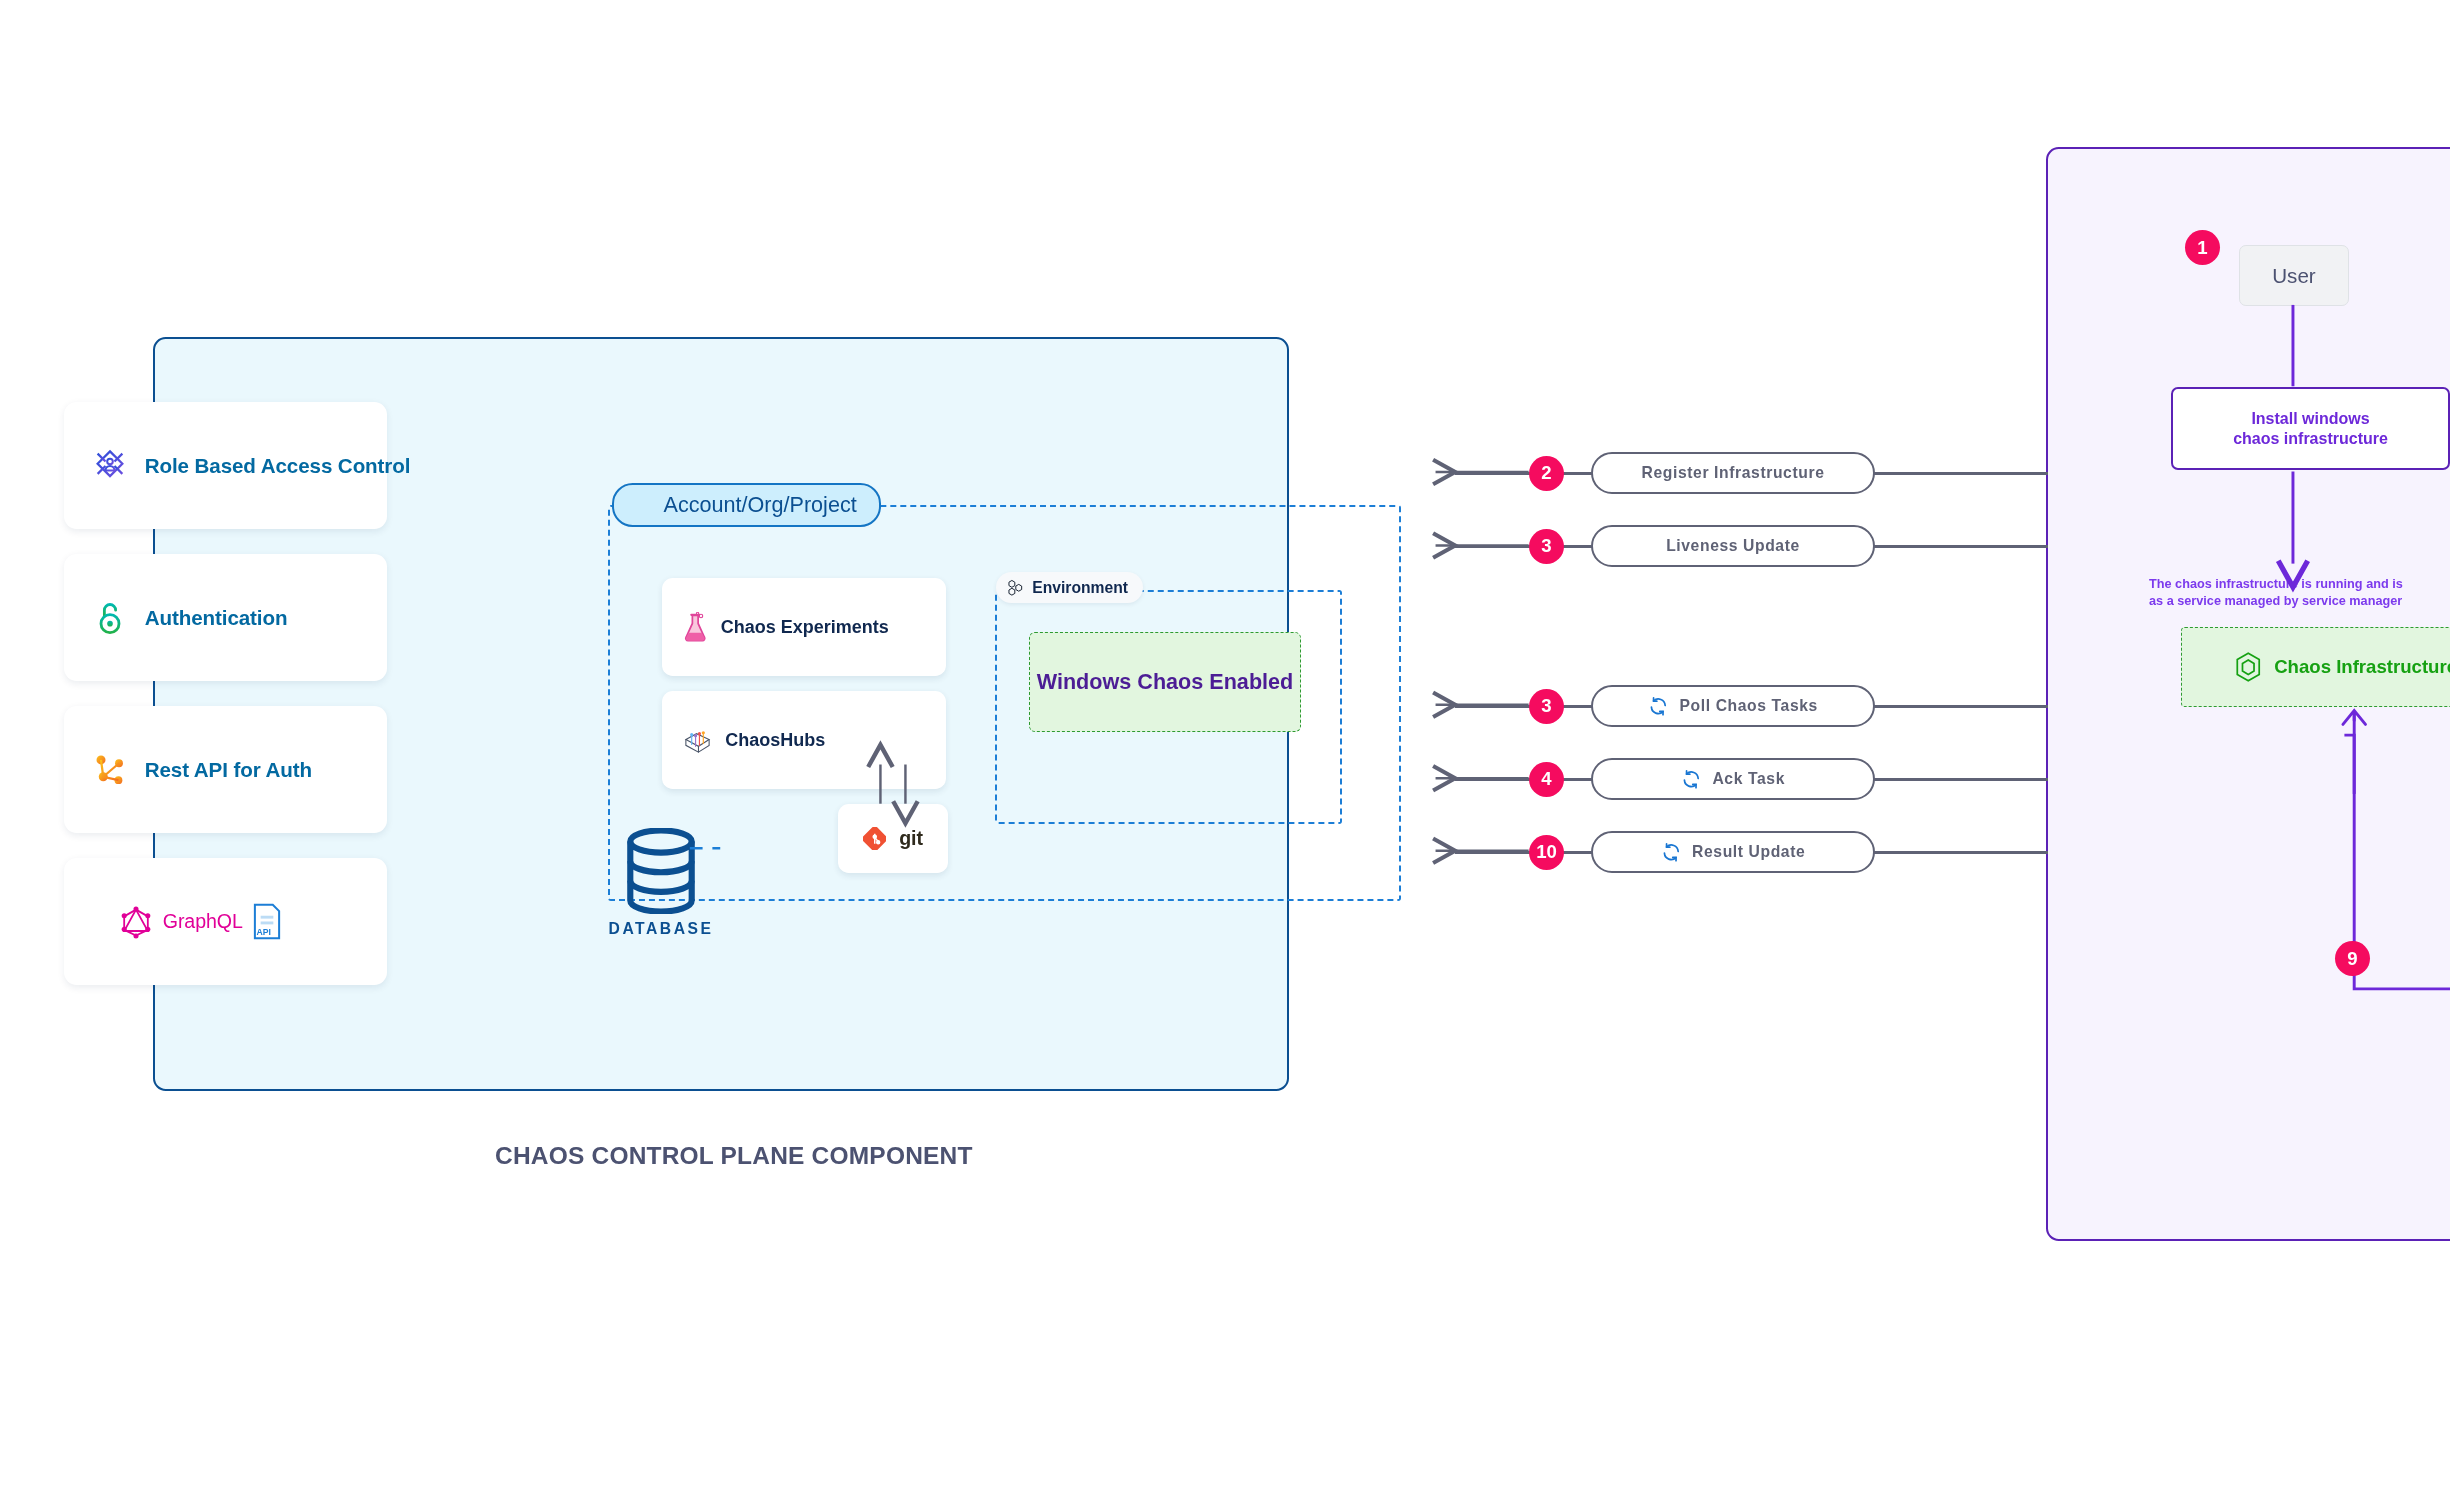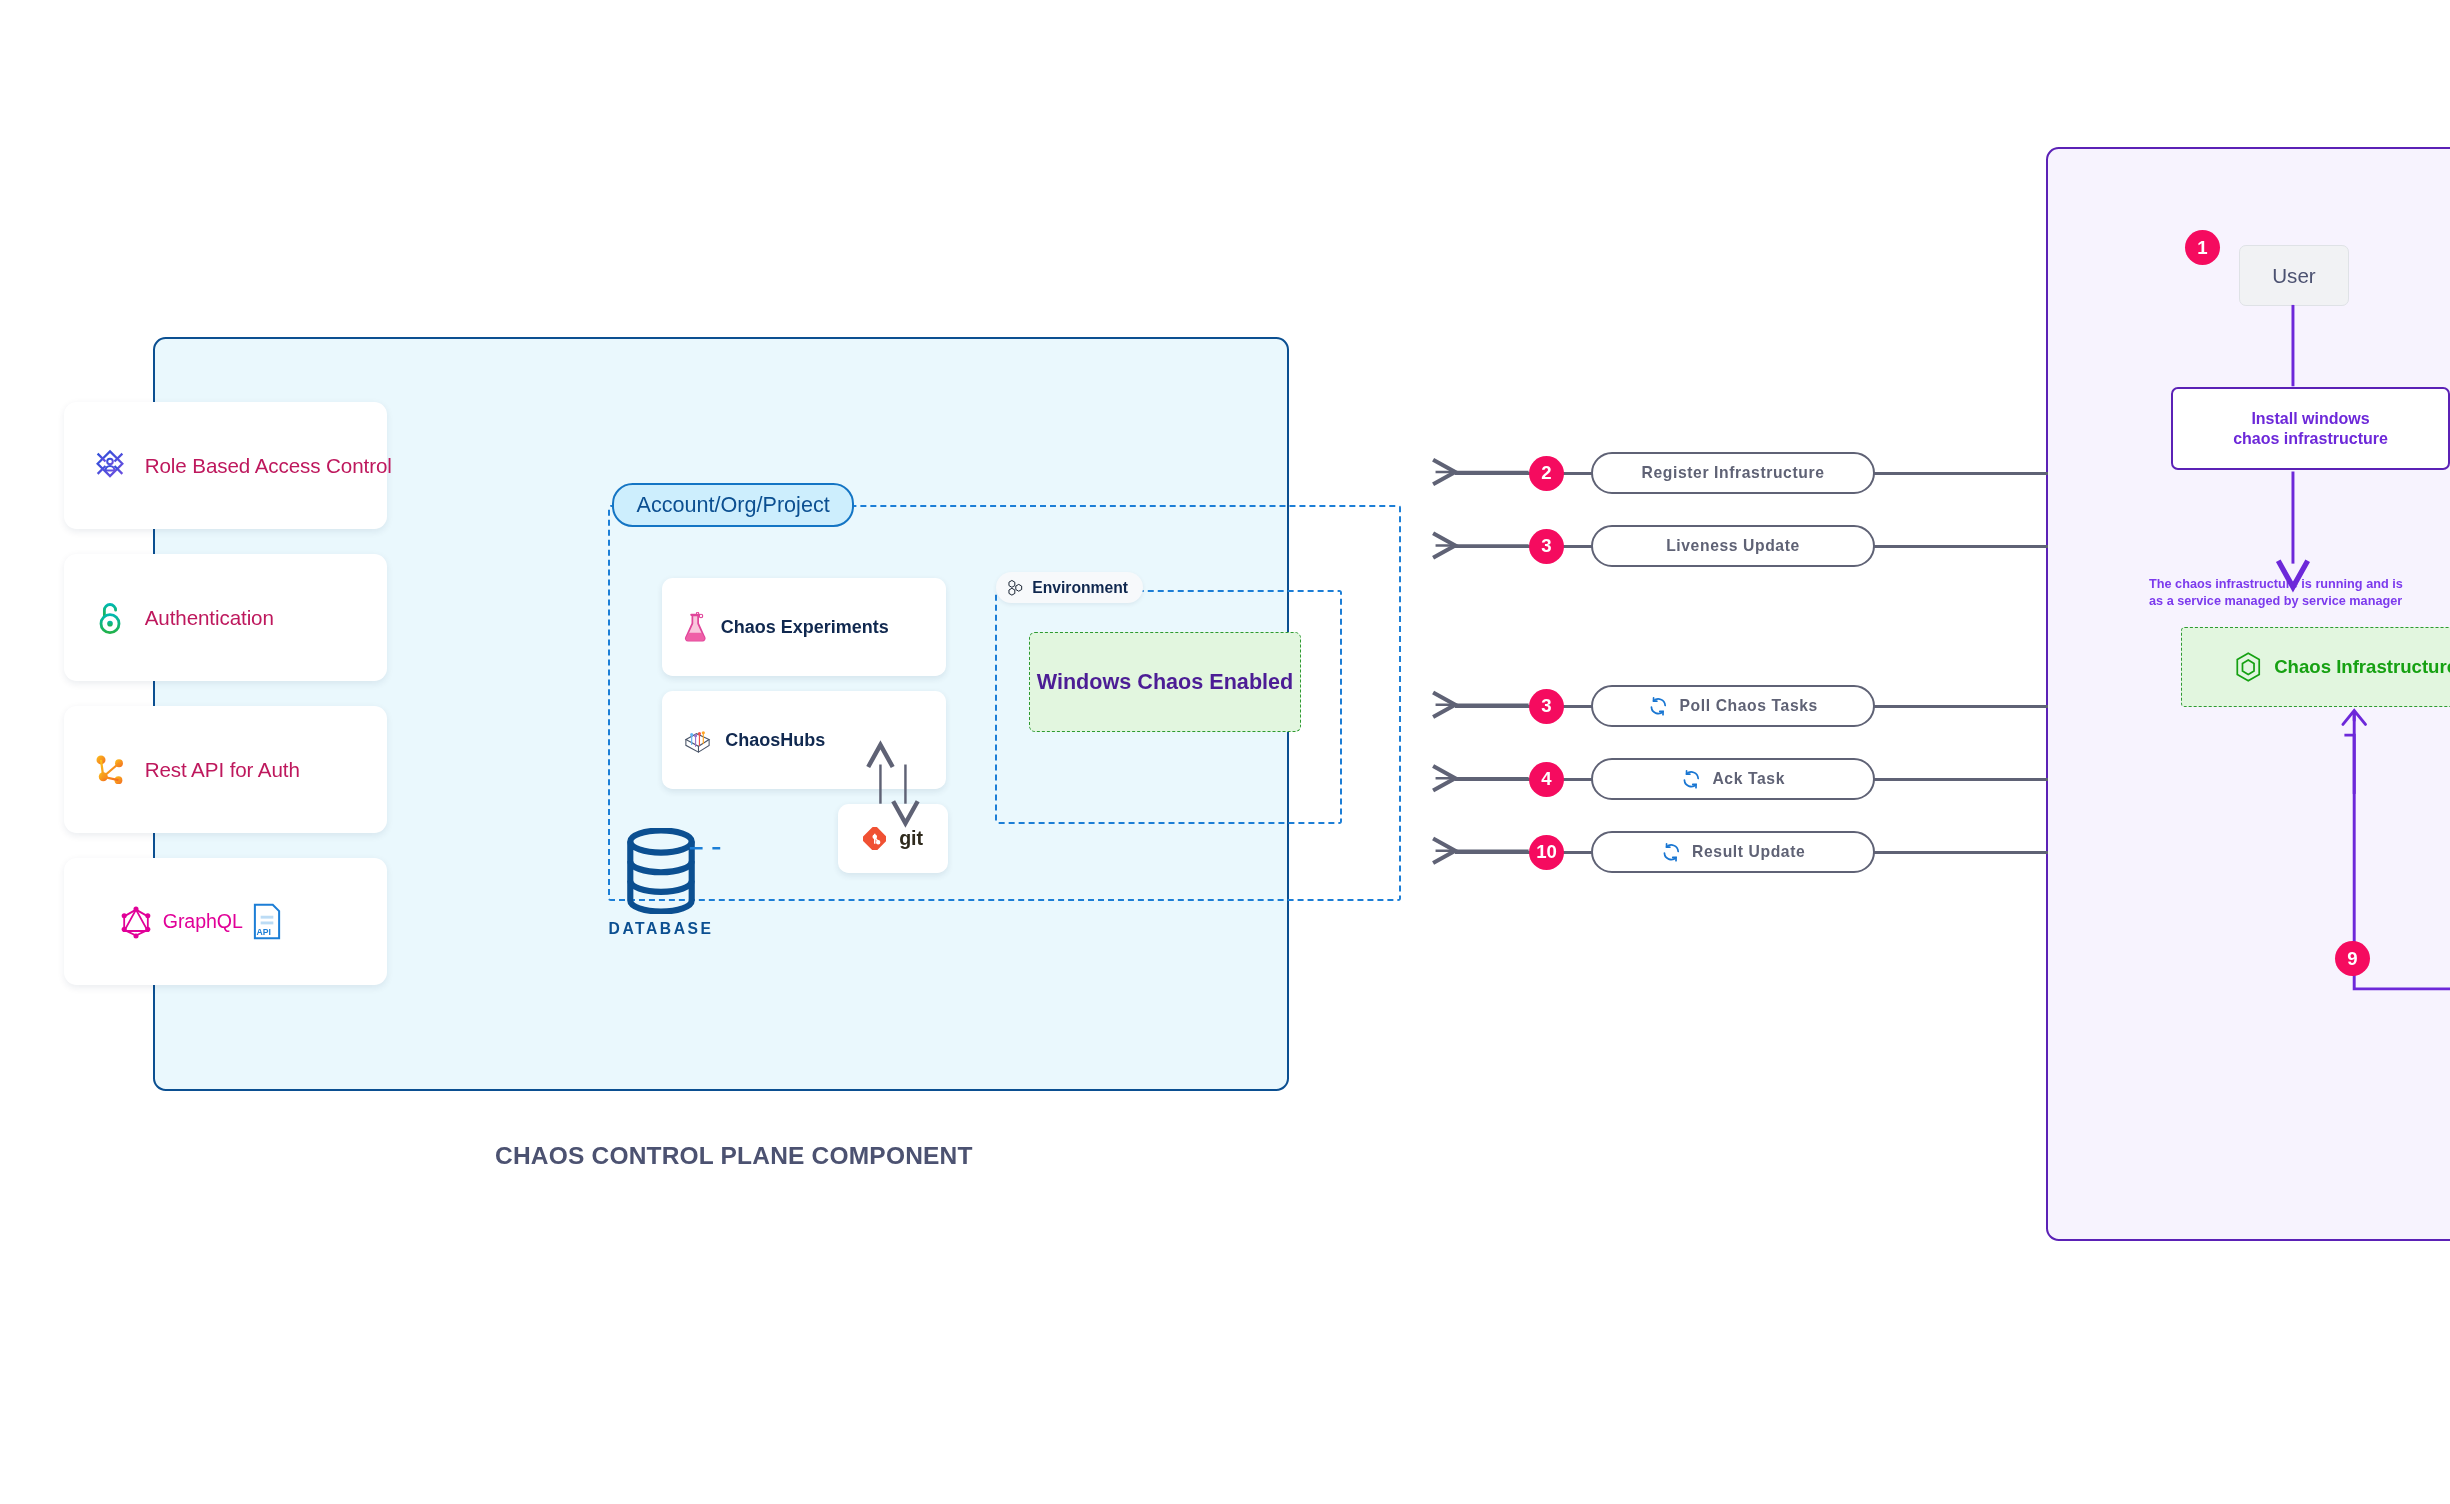--- a/index.html
+++ b/index.html
@@ -11,31 +11,31 @@
   #control-panel{
     left:153px;top:337px;width:1132px;height:750px;
     background:#eaf8fd;border:2.9px solid #0b4f91;border-radius:12.7px;
   }
   .feature-card{
     position:absolute;left:64px;width:323px;height:127px;
     background:#ffffff;border-radius:12.7px;
     box-shadow:0 2.9px 7.8px rgba(16,40,80,.08);
     display:flex;align-items:center;padding-left:28px;box-sizing:border-box;gap:16.7px;
   }
-  .feature-label{font-size:20.6px;font-weight:400;color:#be185d;letter-spacing:-0.1px;white-space:nowrap;}
+  .feature-label{font-size:20.6px;font-weight:700;color:#0369a1;letter-spacing:-0.1px;white-space:nowrap;}
   .ico{width:36px;height:36px;flex:0 0 36px;display:block;}
 
   
   #aop-box{left:608px;top:505px;width:789px;height:392px;border:2.5px dashed #1c7ed6;border-radius:2.9px;}
   #aop-pill{
     left:612px;top:483px;height:40px;padding:0 22.5px;
     background:#cdeefd;border:2.5px solid #1475c4;border-radius:20.6px;
     display:flex;align-items:center;justify-content:center;
   }
-  #aop-pill span{font-size:21.6px;color:#0b4f91;font-weight:400;white-space:nowrap;}
+  #aop-pill span{font-size:21.6px;color:#0b4f91;font-weight:400;white-space:nowrap;margin-left:27px;}
 
   .sub-card{
     position:absolute;background:#ffffff;border-radius:10.8px;
     box-shadow:0 2.5px 6.9px rgba(16,40,80,.09);
     display:flex;align-items:center;padding-left:19.6px;box-sizing:border-box;gap:12.7px;
   }
   .sub-label{font-size:18px;font-weight:700;color:#10284f;white-space:nowrap;}
 
   
   #env-box{left:995px;top:590px;width:343px;height:230px;border:2px dashed #1c7ed6;border-radius:2.9px;}

